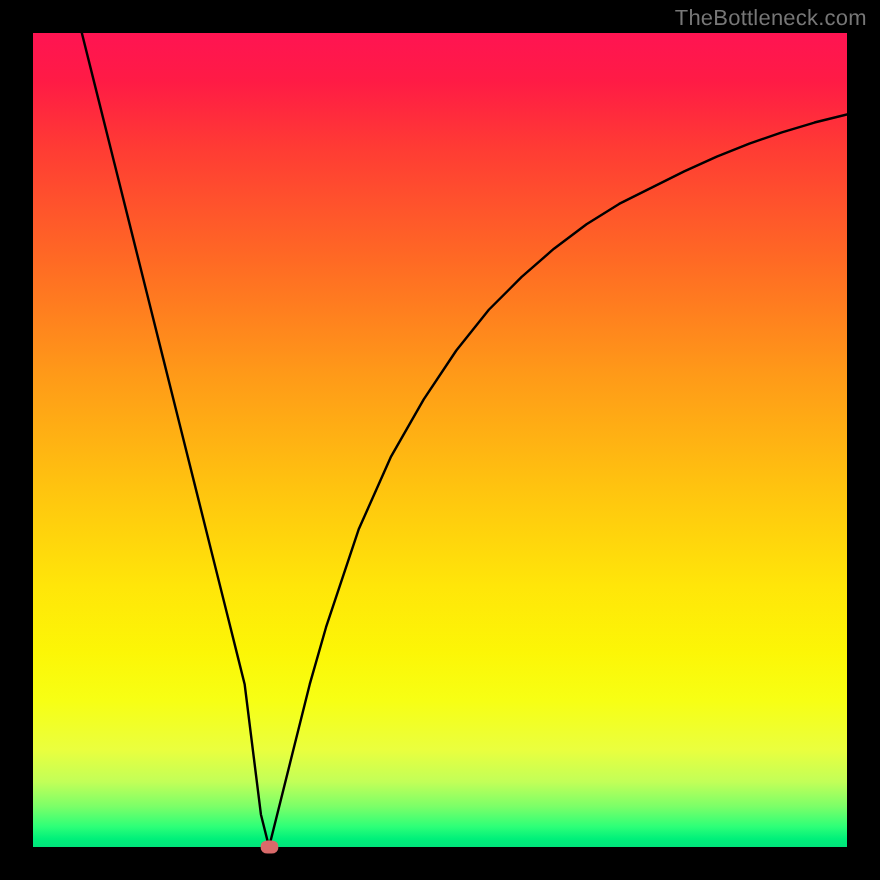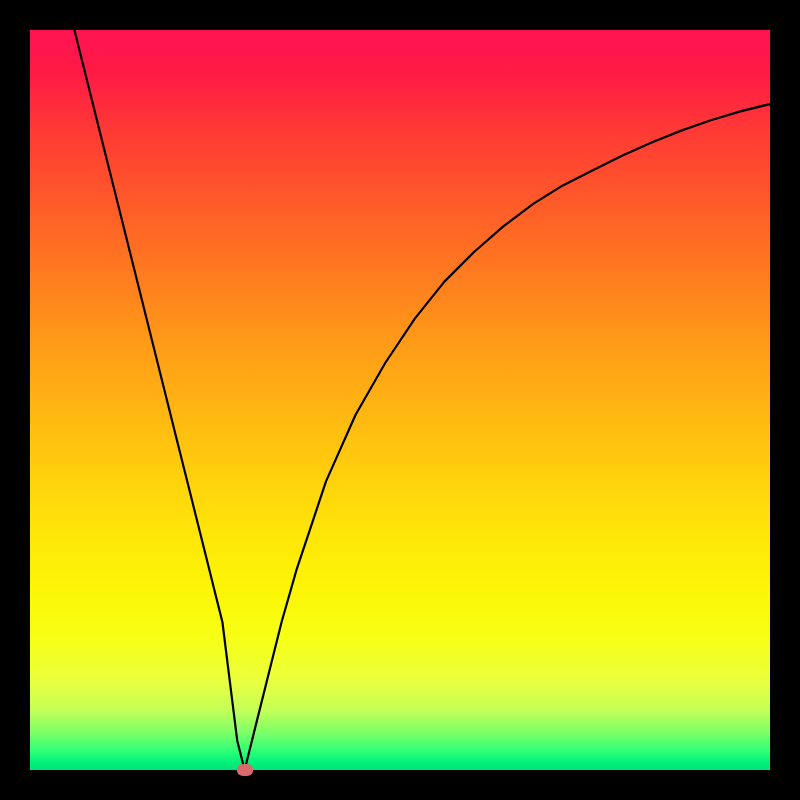--- a/index.html
+++ b/index.html
@@ -64,19 +64,20 @@
     height: 12px;
     border-radius: 6px / 5px;
     background: #d96a6a;
     transform: translate(-50%, -50%);
   }
 </style>
 </head>
 <body>
 
 <div class="frame">
+  <div class="watermark">TheBottleneck.com</div>
   <div class="plot-area">
     <svg class="curve" viewBox="0 0 740 740" preserveAspectRatio="none">
       <path id="curve-path" fill="none" stroke="#000" stroke-width="2.2" stroke-linejoin="round" stroke-linecap="round" d="M44.40 0.00 L59.20 59.20 L74.00 118.40 L88.80 177.60 L103.60 236.80 L118.40 296.00 L133.20 355.20 L148.00 414.40 L162.80 473.60 L177.60 532.80 L185.00 562.40 L192.40 592.00 L199.80 651.20 L207.20 710.40 L214.60 740.00 L222.00 710.40 L236.80 651.20 L251.60 592.00 L266.40 540.20 L281.20 495.80 L296.00 451.40 L325.60 384.80 L355.20 333.00 L384.80 288.60 L414.40 251.60 L444.00 222.00 L473.60 196.10 L503.20 173.90 L532.80 155.40 L562.40 140.60 L592.00 125.80 L621.60 112.48 L651.20 100.64 L680.80 90.28 L710.40 81.40 L740.00 74.00 "></path>
     </svg>
     <div id="marker" class="marker" style="left: 214.6px; top: 740px;"></div>
   </div>
 </div>
 
 </body></html>

